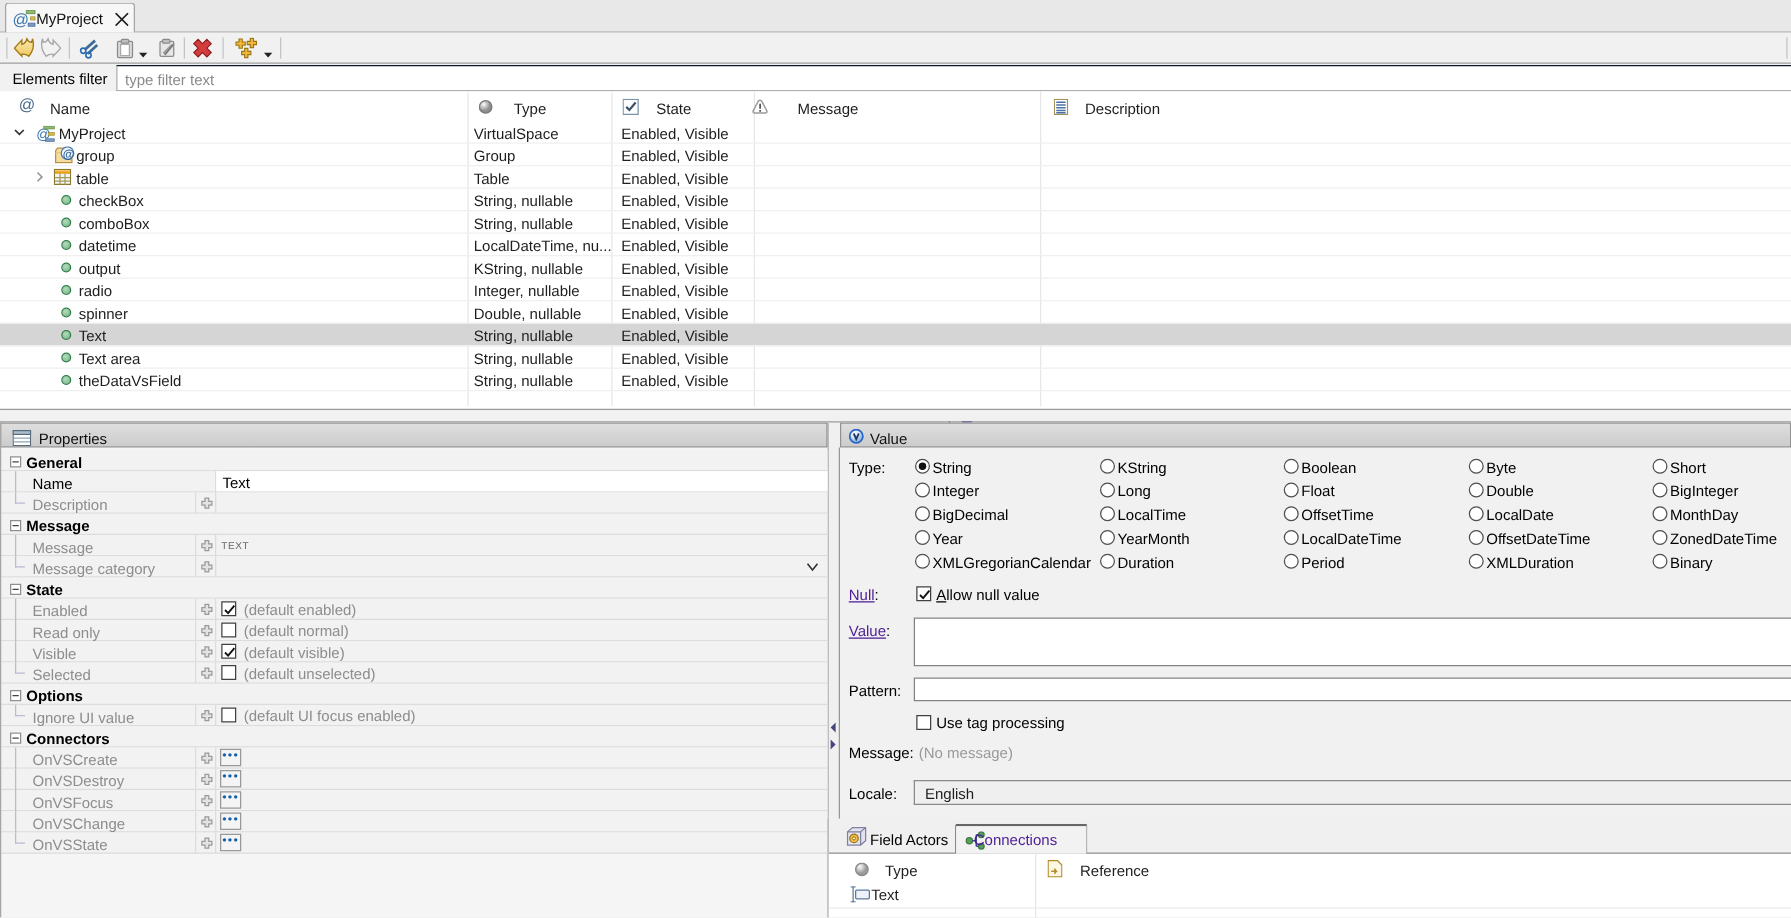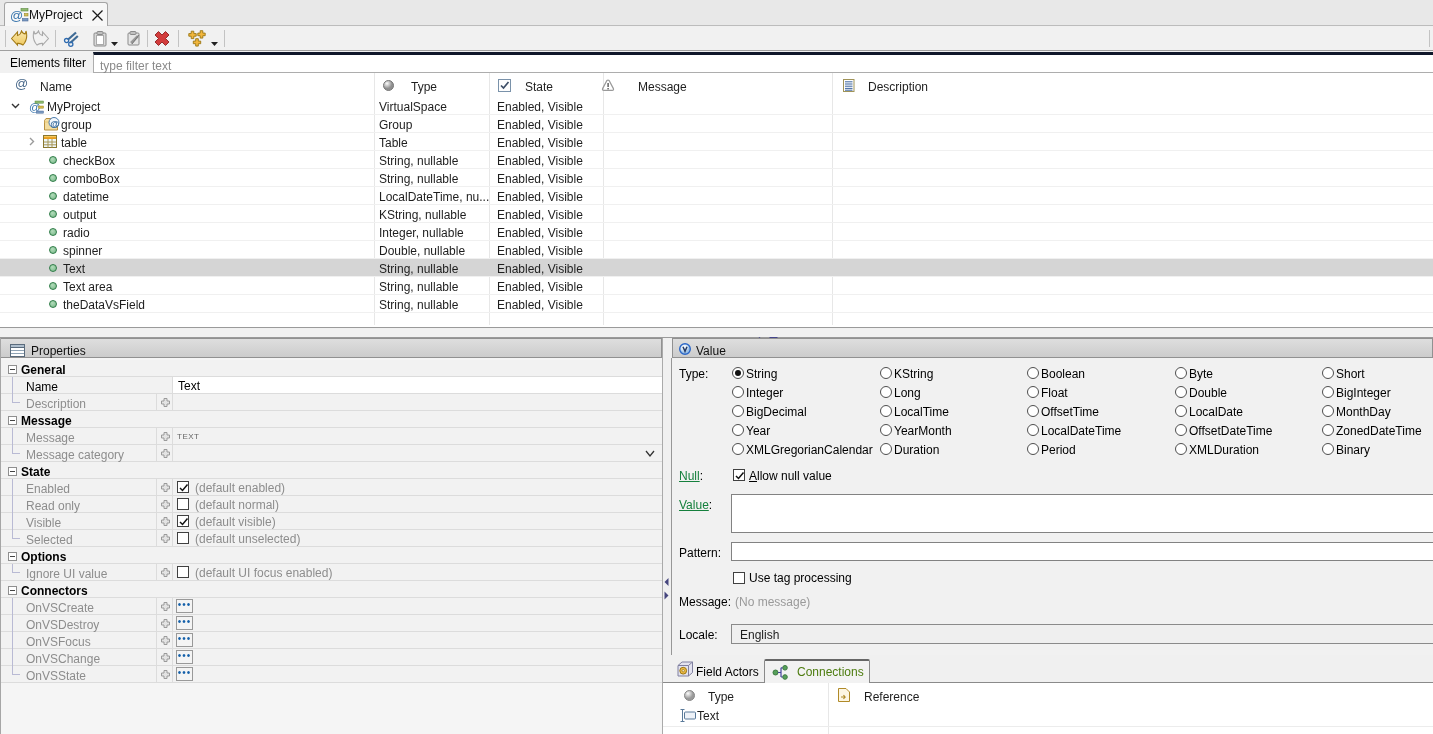--- a/index.html
+++ b/index.html
@@ -12,21 +12,21 @@
 #tab1 .ticon { position:absolute; left:5px; top:3px; }
 #tab1 .tlabel { position:absolute; left:24px; top:5px; font-size:12px; color:#111; }
 #tab1 .tclose { position:absolute; left:87px; top:7px; }
 
 #toolbar { left:0; top:27px; width:1433px; height:23px; background:#f1f1f1; }
 .tsep { position:absolute; top:3px; width:1px; height:17px; background:#c3c3c3; }
 .ticn { position:absolute; top:3px; }
 
 #filterrow { left:0; top:50px; width:1433px; height:23px; background:#f1f1f1; border-top:1px solid #9f9f9f; }
 #filterrow .flabel { position:absolute; left:10px; top:5px; color:#000; }
-#filterinput { position:absolute; left:93px; top:1px; width:1340px; height:21px; background:#fff; border:1px solid #adadad; border-top:3px solid #0f172a; border-right:none; color:#8a8a8a; padding-top:4px; padding-left:6px; }
+#filterinput { position:absolute; left:93px; top:1px; width:1340px; height:21px; background:#fff; border:1px solid #adadad; border-top:1px solid #0f172a; border-right:none; color:#8a8a8a; padding-top:4px; padding-left:6px; }
 
 #mtable { left:0; top:73px; width:1433px; height:255px; background:#fff; border-bottom:1px solid #9a9a9a; }
 .mcol { position:absolute; top:0; width:1px; height:252px; background:#e7e7e7; }
 #mhead { position:absolute; left:0; top:0; width:1433px; height:23px; }
 .mrow { position:absolute; left:0; width:1433px; height:18px; border-bottom:1px solid #f0f0f0; }
 .mrow.sel { background:#d5d5d5; }
 .cellname { position:absolute; top:3px; }
 .celltype { position:absolute; left:379px; top:3px; }
 .cellstate { position:absolute; left:497px; top:3px; }
 .gdot { position:absolute; top:5px; width:8px; height:8px; border-radius:50%; background:radial-gradient(circle at 40% 35%, #b2dcba, #74b586); border:1px solid #2e7c47; }
@@ -50,21 +50,21 @@
 .plus { position:absolute; left:160px; top:3px; }
 .vcheck { position:absolute; left:177px; top:2px; width:12px; height:12px; border:1px solid #404040; background:#fff; }
 .vlabel { position:absolute; left:195px; top:2px; color:#8d8d8d; }
 .dots { position:absolute; left:176px; top:1px; width:17px; height:14px; border:1px solid #999; background:#f4f4f4; color:#1460aa; font-size:10px; text-align:center; line-height:10px; letter-spacing:1px; }
 .tree-v { position:absolute; left:12px; top:0; width:1px; height:17px; background:#b9bad4; }
 .tree-l { position:absolute; left:12px; top:0; width:1px; height:9px; background:#b9bad4; }
 .tree-h { position:absolute; left:12px; top:8px; width:8px; height:1px; background:#b9bad4; }
 
 #vpanel { left:672px; top:338px; width:761px; height:317px; background:#f1f1f1; }
 #vpanel .lbl { position:absolute; color:#000; }
-.link { color:#15803d; text-decoration:underline; }
+.link { color:#4c1d95; text-decoration:underline; }
 .radio { position:absolute; width:12px; height:12px; border:1px solid #4e4e4e; border-radius:50%; background:#fff; }
 .radio.on:after { content:""; position:absolute; left:2px; top:2px; width:6px; height:6px; border-radius:50%; background:#111; }
 .rlab { position:absolute; color:#000; }
 .cb { position:absolute; width:12px; height:12px; border:1px solid #404040; background:#fff; }
 .checkmark { position:absolute; left:0px; top:0px; }
 input.vfield { position:absolute; border:1px solid #828282; background:#fff; }
 
 #tfolder { left:662px; top:655px; width:771px; height:79px; background:#f0f0f0; border-left:1px solid #aaa; }
 #tcontent { position:absolute; left:0; top:27px; width:771px; height:52px; background:#fff; border-top:1px solid #8a8a8a; }
 #ctab { position:absolute; left:101px; top:4px; width:106px; height:24px; background:#f2f2f2; border:1px solid #8a8a8a; border-top:2px solid #666; border-bottom:none; border-radius:2px 2px 0 0; z-index:2; }
@@ -598,21 +598,21 @@
   <div class="abs" style="left:33px;top:10px;color:#000">Field Actors</div>
   <div id="ctab">
     <span class="abs" style="left:7px;top:4px"><svg width="17" height="15">
           <g fill="#57a05b" stroke="#3c7a40">
             <circle cx="3.5" cy="7.5" r="2.5"></circle>
             <circle cx="13" cy="2.8" r="2.3"></circle>
             <circle cx="13" cy="12" r="2.3"></circle>
           </g>
           <path d="M6 7.5 L9 7.5 M9 2.8 L10.5 2.8 M9 12 L10.5 12 M9 2.8 L9 12" fill="none" stroke="#44449a" stroke-width="1.2"></path>
         </svg></span>
-    <span class="abs" style="left:32px;top:4px;color:#4d7c0f">Connections</span>
+    <span class="abs" style="left:14px;top:4px;color:#4c1d95">Connections</span>
   </div>
   <div id="tcontent">
     <div class="abs" style="left:165px;top:0;width:1px;height:52px;background:#e7e7e7"></div>
     <span class="abs" style="left:21px;top:7px"><svg width="12" height="12">
           <defs>
             <radialGradient id="ball2" cx="35%" cy="30%">
               <stop offset="0%" stop-color="#fdfdfd"></stop>
               <stop offset="100%" stop-color="#9a9a9a"></stop>
             </radialGradient>
           </defs>

